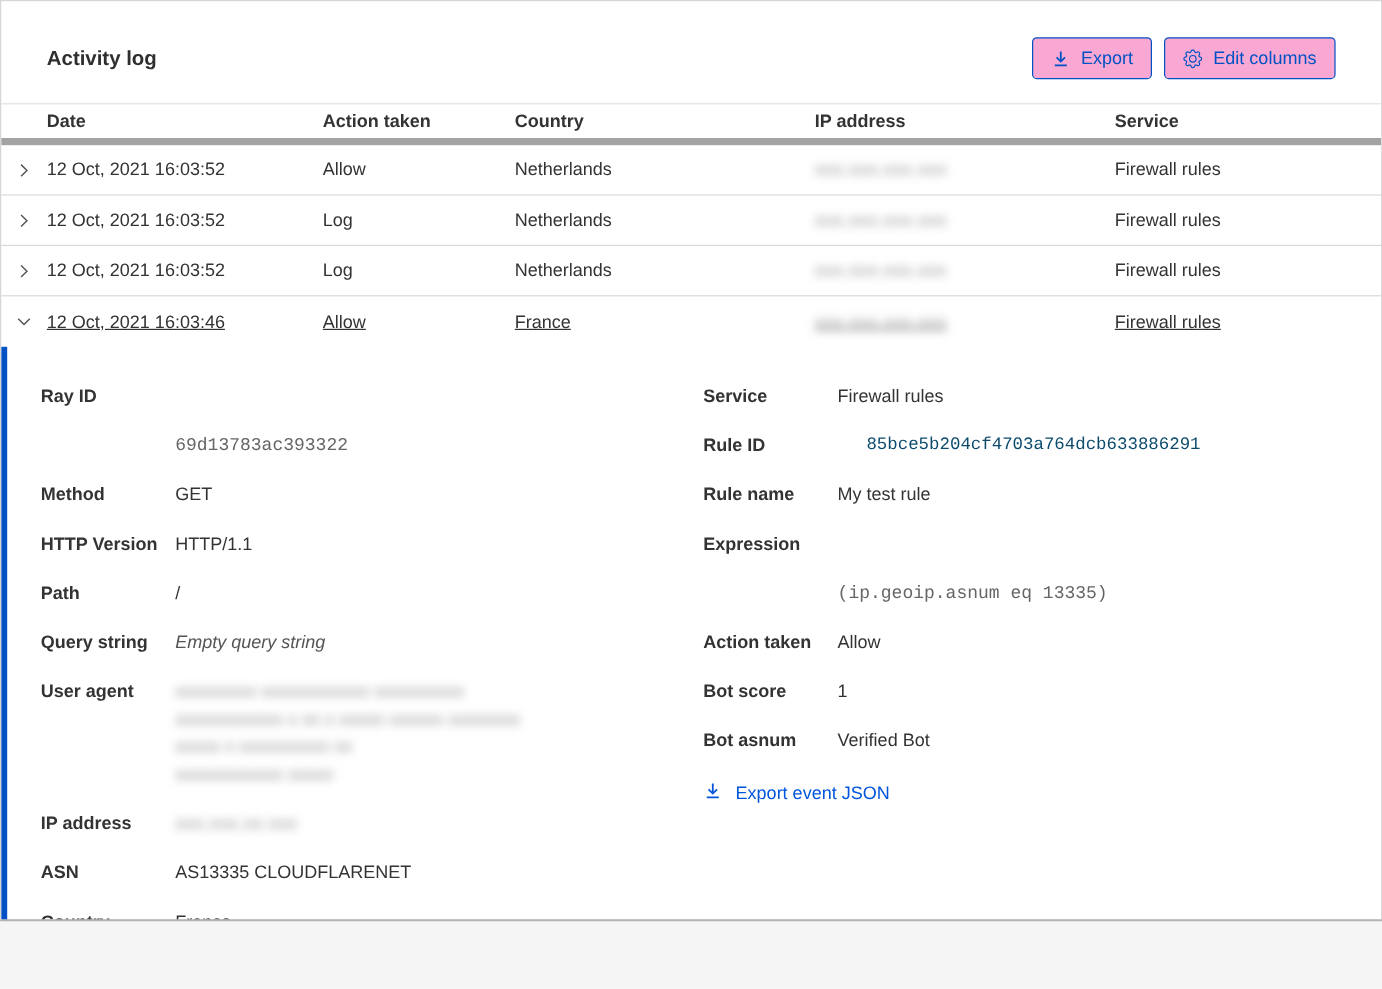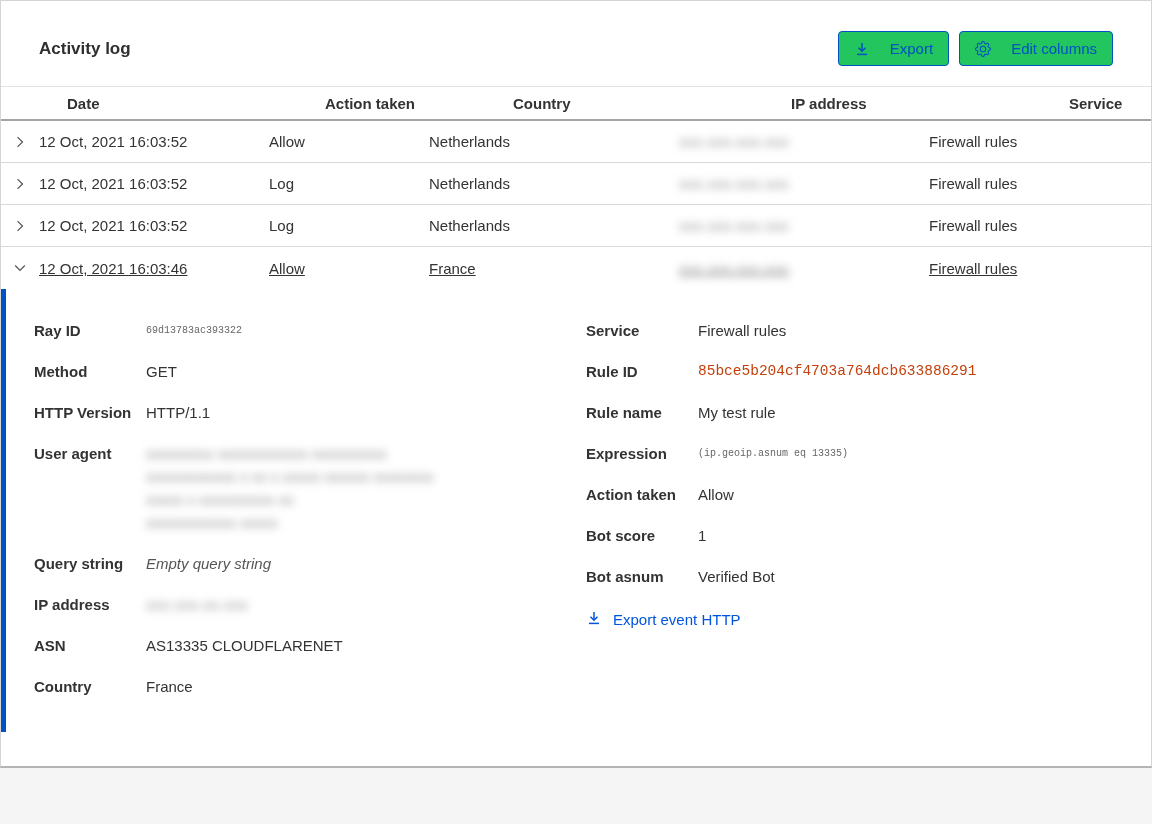--- a/index.html
+++ b/index.html
@@ -8,53 +8,53 @@
   .page {
     position:relative; width:1152px; height:768px; background:#fff;
     border:1px solid #d5d5d5; border-bottom:2px solid #b3b3b3;
     overflow:hidden;
   }
   
   .topbar { display:flex; justify-content:space-between; align-items:center; padding:30px 38px 20px 38px; }
   .title { font-size:17px; font-weight:700; color:#2f2f2f; }
   .actions { display:flex; gap:10px; }
   .btn {
-    display:inline-flex; align-items:center; gap:20px; height:35px; padding:12px 15px;
-    background:#22c55e; border:1px solid #0051c3; border-radius:4px;
+    display:inline-flex; align-items:center; gap:9px; height:35px; padding:12px 15px;
+    background:#f9a8d4; border:1px solid #0051c3; border-radius:4px;
     color:#0051c3; font-size:15px; font-family:inherit; cursor:pointer;
   }
   .btn svg { display:block; }
   
   .grid-row {
     display:grid; grid-template-columns:38px 230px 160px 250px 250px 1fr;
     align-items:center;
   }
-  .thead { height:35px; border-top:1px solid #e2e2e2; border-bottom:2px solid #a3a3a3;gap:28px; }
+  .thead { height:35px; border-top:1px solid #e2e2e2; border-bottom:6px solid #a3a3a3; }
   .thead .th { font-size:15px; font-weight:700; color:#333; }
   .trow { height:42px; border-bottom:1px solid #d9d9d9; font-size:15px; color:#333; }
   .trow.expanded { border-bottom:none;text-decoration:underline; }
   .chev { display:flex; justify-content:center; align-items:center; cursor:pointer; height:100%; }
   .chev svg { display:block; }
   .redacted {
     color:#8f8f8f; filter:blur(4px); user-select:none; white-space:nowrap;
     letter-spacing:.5px;
   }
   
   .detail {
     border-left:5px solid #0051c3;
     padding:30px 30px 34px 28px;
     display:grid; grid-template-columns:552px 1fr;
     align-items:start;
   }
   .fields { display:flex; flex-direction:column; }
   .field { display:grid; grid-template-columns:112px 1fr; margin-bottom:18px; }
   .field .lbl { font-size:15px; font-weight:700; color:#333; line-height:23px; }
   .field .val { font-size:15px; color:#333; line-height:23px; }
-  .val.mono { font-family:"Liberation Mono","DejaVu Sans Mono",monospace; font-size:10px; color:#666; }
-  .val.mono-wrap { font-family:"Liberation Mono","DejaVu Sans Mono",monospace; font-size:14.5px; color:#c2410c; max-width:288px; word-break:break-all; }
+  .val.mono { font-family:"Liberation Mono","DejaVu Sans Mono",monospace; font-size:15px; color:#666;margin-top:41px; }
+  .val.mono-wrap { font-family:"Liberation Mono","DejaVu Sans Mono",monospace; font-size:14.5px; color:#0c4a6e; max-width:288px; word-break:break-all;margin-left:24px; }
   .val.italic { font-style:italic; color:#555; }
   .ua-lines .redacted { display:block; filter:blur(4px); letter-spacing:0; }
   .link {
     display:inline-flex; align-items:center; gap:11px; color:#0055dc; font-size:15px;
     text-decoration:none; cursor:pointer; margin-top:4px;
   }
 </style>
 </head>
 <body>
 
@@ -163,33 +163,37 @@
       </div>
       <div class="field">
         <div class="lbl">Method</div>
         <div class="val">GET</div>
       </div>
       <div class="field">
         <div class="lbl">HTTP Version</div>
         <div class="val">HTTP/1.1</div>
       </div>
       <div class="field">
+        <div class="lbl">Path</div>
+        <div class="val">/</div>
+      </div>
+      <div class="field">
+        <div class="lbl">Query string</div>
+        <div class="val italic">Empty query string</div>
+      </div>
+      <div class="field">
         <div class="lbl">User agent</div>
         <div class="val ua-lines">
           <span class="redacted">xxxxxxxxx xxxxxxxxxxxx xxxxxxxxxx</span>
           <span class="redacted">xxxxxxxxxxxx x xx x xxxxx xxxxxx xxxxxxxx</span>
           <span class="redacted">xxxxx x xxxxxxxxxx xx</span>
           <span class="redacted">xxxxxxxxxxxx xxxxx</span>
         </div>
       </div>
       <div class="field">
-        <div class="lbl">Query string</div>
-        <div class="val italic">Empty query string</div>
-      </div>
-      <div class="field">
         <div class="lbl">IP address</div>
         <div class="val"><span class="redacted">xxx.xxx.xx.xxx</span></div>
       </div>
       <div class="field">
         <div class="lbl">ASN</div>
         <div class="val">AS13335 CLOUDFLARENET</div>
       </div>
       <div class="field" style="margin-bottom:0">
         <div class="lbl">Country</div>
         <div class="val">France</div>
@@ -226,18 +230,18 @@
         <div class="val">Verified Bot</div>
       </div>
       <a class="link">
         <span>
           <svg width="16" height="16" viewBox="0 0 16 16" fill="none" stroke="currentColor" stroke-width="1.5">
             <path d="M8 2v8"></path>
               <path d="M4.5 6.8 8 10.3l3.5-3.5"></path>
               <path d="M3 13.4h10"></path>
           </svg>
         </span>
-        <span>Export event HTTP</span>
+        <span>Export event JSON</span>
       </a>
     </div>
 
   </div>
 </div>
 
 </body></html>

